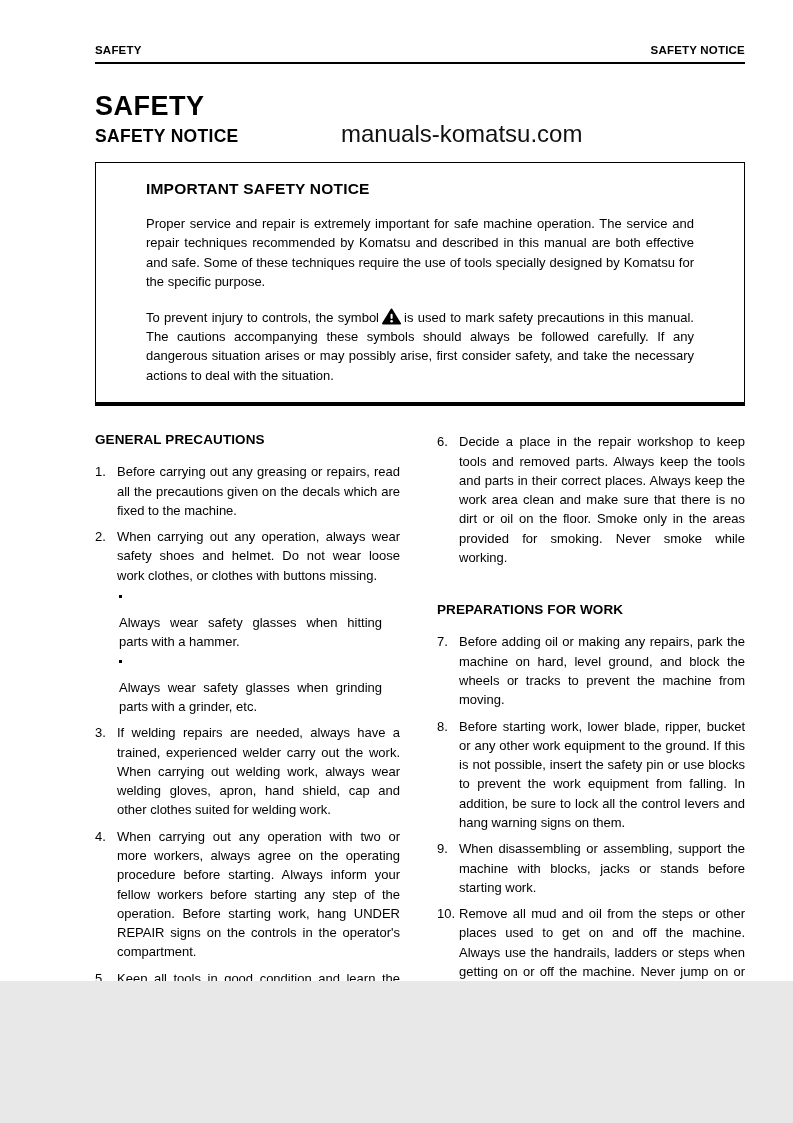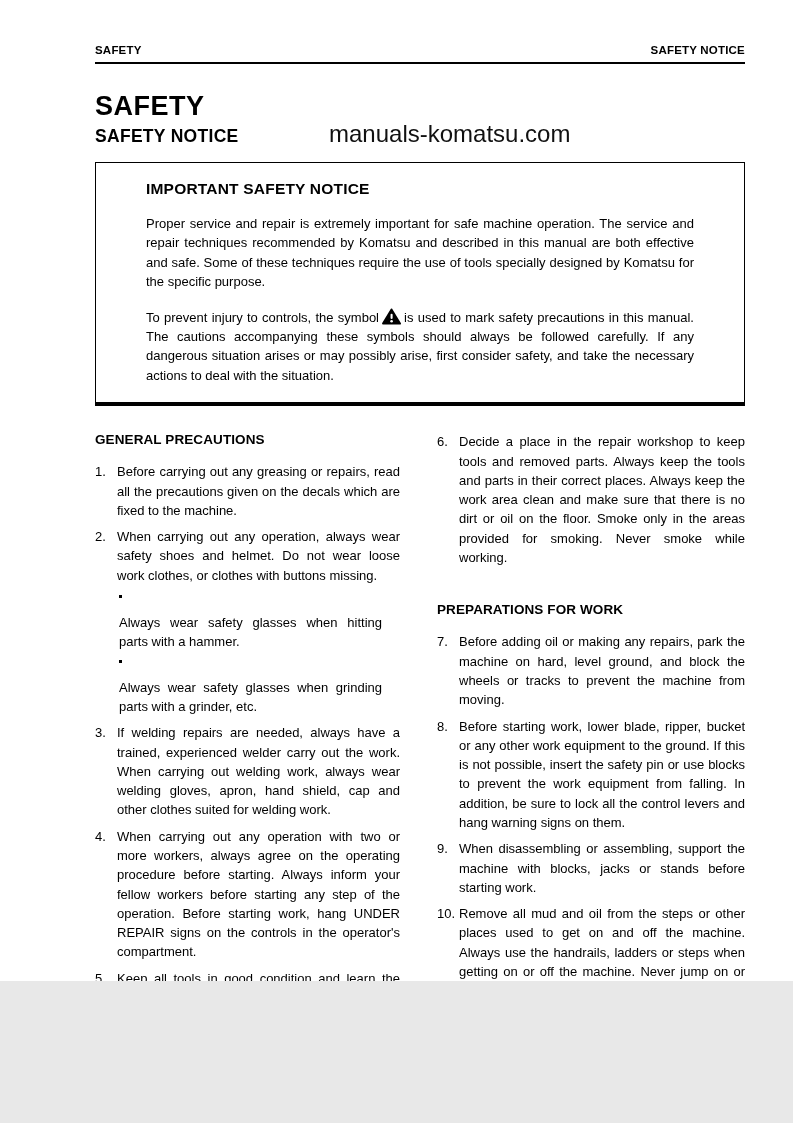--- a/index.html
+++ b/index.html
@@ -39,21 +39,21 @@
     letter-spacing: 0.5px;
   }
   .doc-subtitle {
     margin-top: 5px;
     font-size: 17.5px;
     font-weight: bold;
     letter-spacing: 0.3px;
   }
   .watermark {
     position: absolute;
-    left: 329px;
+    left: 341px;
     top: 120px;
     font-size: 24px;
     font-weight: normal;
     color: #111;
     white-space: nowrap;
   }
   
   .notice-box {
     margin-top: 15px;
     border: 1.5px solid #000;

